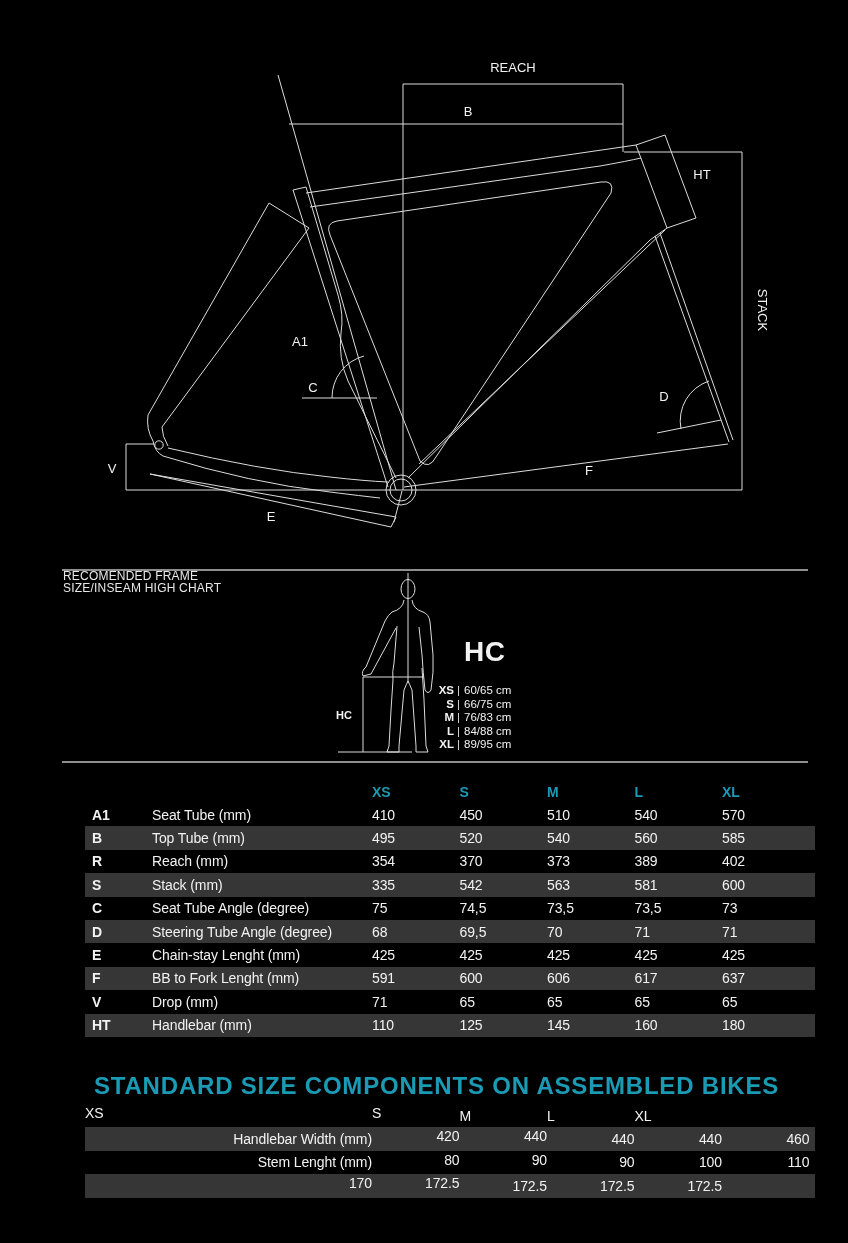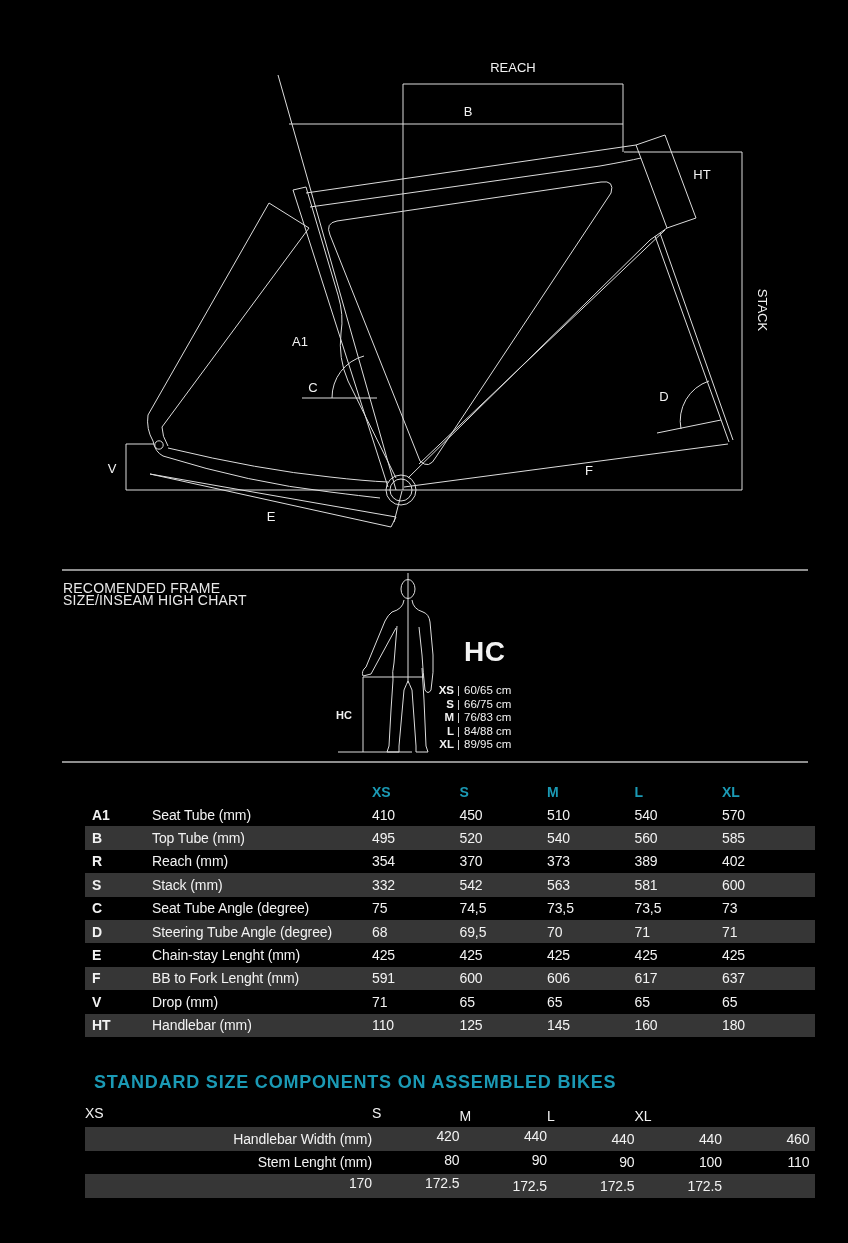--- a/index.html
+++ b/index.html
@@ -20,41 +20,41 @@
   }
   .abs{position:absolute;}
   svg{display:block;}
   svg .dim{stroke:var(--line);stroke-width:1;fill:none;}
   svg .tube{stroke:var(--line);stroke-width:1;fill:none;}
   svg .lbl{fill:var(--fg);font-family:"Liberation Sans",sans-serif;font-size:13px;}
   svg .lbl-bold{fill:var(--fg);font-family:"Liberation Sans",sans-serif;font-size:11px;font-weight:bold;}
 
   .sep{position:absolute;left:62px;width:746px;height:2px;background:#8e8e8e;}
 
-  .note{position:absolute;left:63px;top:582px;font-size:14px;line-height:12px;letter-spacing:.2px;color:#e8e8e8;}
+  .note{position:absolute;left:63px;top:570px;font-size:12px;line-height:12px;letter-spacing:.2px;color:#e8e8e8;}
 
   .hc-title{position:absolute;left:464px;top:636px;font-size:28px;font-weight:bold;letter-spacing:.5px;}
   .hc-list{position:absolute;left:404px;top:684px;font-size:11.5px;}
   .hc-row{display:flex;align-items:baseline;height:13.6px;line-height:13.6px;}
   .hc-row .sz{width:50px;text-align:right;font-weight:bold;}
   .hc-row .bar{padding:0 4px 0 3px;font-weight:normal;color:#ddd;}
   .hc-row .val{font-weight:normal;}
 
   
   .geo-table{position:absolute;left:85px;top:781px;width:730px;font-size:14px;letter-spacing:-.1px;}
   .g-head,.trow{display:grid;grid-template-columns:67px 220px 87.5px 87.5px 87.5px 87.5px 87.5px;align-items:center;}
   .g-head{height:22px;color:var(--accent);font-weight:bold;}
   .trow{height:23.4px;}
   .rows .trow:nth-child(even){background:var(--band);}
   .c-code{padding-left:7px;font-weight:bold;}
   .c-label{}
   .c-val{}
 
   
-  .comp-title{position:absolute;left:94px;top:1072px;font-size:18px;font-weight:bold;color:var(--accent);letter-spacing:.8px;white-space:nowrap;text-align:right;}
+  .comp-title{position:absolute;left:94px;top:1072px;font-size:24px;font-weight:bold;color:var(--accent);letter-spacing:.8px;white-space:nowrap;text-align:right;}
   .comp-table{position:absolute;left:85px;top:1104px;width:730px;font-size:14px;letter-spacing:-.1px;}
   .c-head,.crow{display:grid;grid-template-columns:287px 87.5px 87.5px 87.5px 87.5px 87.5px;align-items:center;}
   .c-head{height:23px;}
   .crow{height:23.5px;text-align:right;}
   .c-rows .crow:nth-child(odd){background:var(--band);}
   .c-lab{padding-left:14px;}
   
   .c-head .v0,.c-head .v1,.c-head .c-lab,.crow .v0,.crow .v1{position:relative;top:-2.5px;}
 </style>
 </head>
@@ -246,21 +246,21 @@
     <span class="c-val">354</span>
     <span class="c-val">370</span>
     <span class="c-val">373</span>
     <span class="c-val">389</span>
     <span class="c-val">402</span>
   </div>
 
   <div class="trow">
     <span class="c-code">S</span>
     <span class="c-label">Stack (mm)</span>
-    <span class="c-val">332</span>
+    <span class="c-val">335</span>
     <span class="c-val">542</span>
     <span class="c-val">563</span>
     <span class="c-val">581</span>
     <span class="c-val">600</span>
   </div>
 
   <div class="trow">
     <span class="c-code">C</span>
     <span class="c-label">Seat Tube Angle (degree)</span>
     <span class="c-val">75</span>

